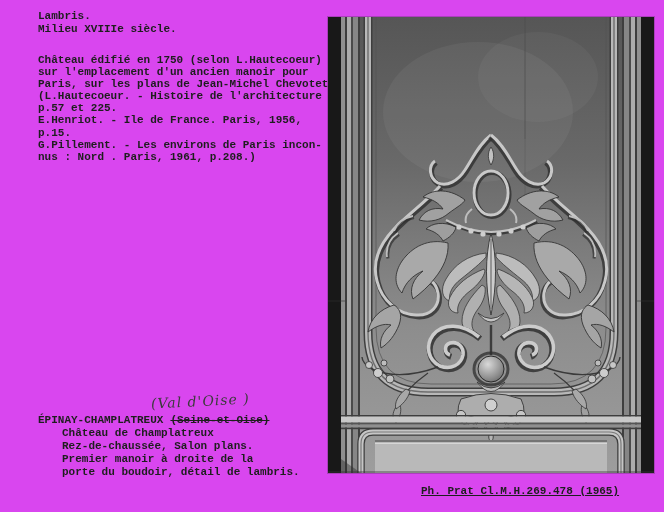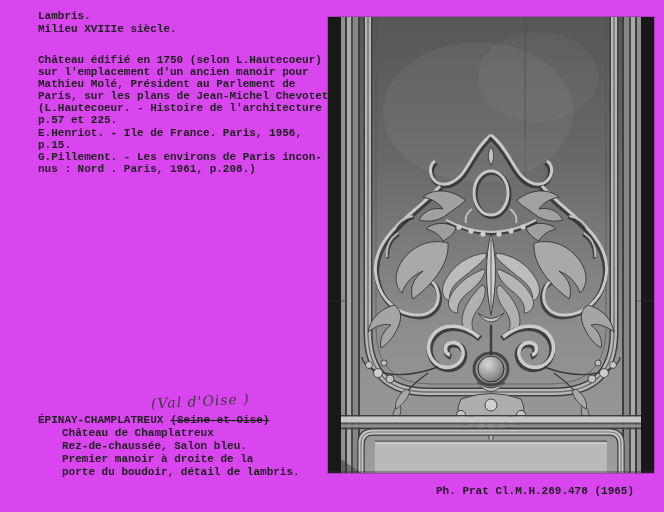--- a/index.html
+++ b/index.html
@@ -18,21 +18,21 @@
   .notice{left:38px;top:54px;line-height:12.1px;}
   .location{left:38px;top:414px;line-height:13px;}
   .loc-sub{padding-left:24px;}
   .strike{text-decoration:line-through;text-decoration-thickness:1px;margin-left:7px;}
   .handwritten{
     position:absolute;left:151px;top:393px;
     font-family:"DejaVu Serif",serif;font-style:italic;font-weight:400;
     font-size:14px;color:#3b3b3b;transform:rotate(-3deg);
     letter-spacing:1px;white-space:pre;
   }
-  .credit{left:436px;top:485px;line-height:13px;}
+  .credit{left:421px;top:485px;line-height:13px;text-decoration:underline;}
   
   .photo{
     position:absolute;left:328px;top:17px;width:326px;height:456px;
     margin:0;padding:0;box-shadow:0 0 0 1px rgba(40,40,40,.25);
     background:#6b6b6b;
   }
   .photo svg{display:block;}
 </style>
 </head>
 <body>
@@ -40,36 +40,35 @@
 <div class="page">
 
   <section class="tw heading">
     <div>Lambris.</div>
     <div>Milieu XVIIIe siècle.</div>
   </section>
 
   <section class="tw notice">
     <div>Château édifié en 1750 (selon L.Hautecoeur)</div>
     <div>sur l'emplacement d'un ancien manoir pour</div>
-    <div>Mathieu Molé, Président au Parlement de</div>
     <div>Paris, sur les plans de Jean-Michel Chevotet.</div>
     <div>(L.Hautecoeur. - Histoire de l'architecture</div>
     <div>p.57 et 225.</div>
     <div>E.Henriot. - Ile de France. Paris, 1956,</div>
     <div>p.15.</div>
     <div>G.Pillement. - Les environs de Paris incon-</div>
     <div>nus : Nord . Paris, 1961, p.208.)</div>
   </section>
 
   <div class="handwritten">(Val d'Oise )</div>
 
   <section class="tw location">
     <div><span>ÉPINAY-CHAMPLATREUX</span><span class="strike">(Seine-et-Oise)</span></div>
     <div class="loc-sub">Château de Champlatreux</div>
-    <div class="loc-sub">Rez-de-chaussée, Salon bleu.</div>
+    <div class="loc-sub">Rez-de-chaussée, Salon plans.</div>
     <div class="loc-sub">Premier manoir à droite de la</div>
     <div class="loc-sub">porte du boudoir, détail de lambris.</div>
   </section>
 
   <div class="tw credit">Ph. Prat  Cl.M.H.269.478 (1965)</div>
 
   <figure class="photo">
     <svg width="326" height="456" viewBox="0 0 326 456" xmlns="http://www.w3.org/2000/svg">
       <defs>
         <linearGradient id="field" x1="0" y1="0" x2="0" y2="1">

